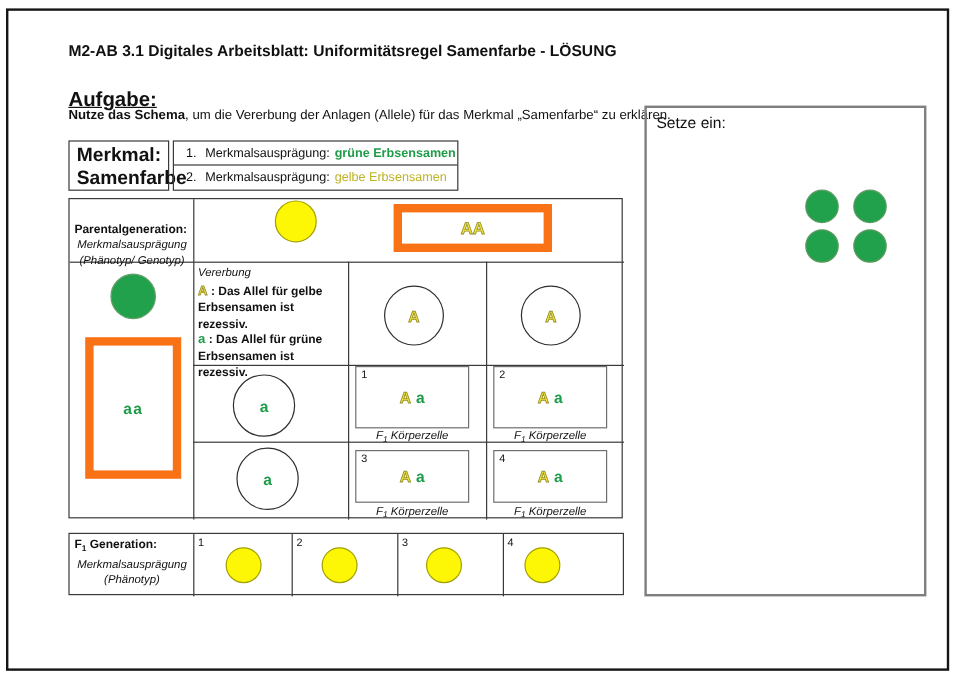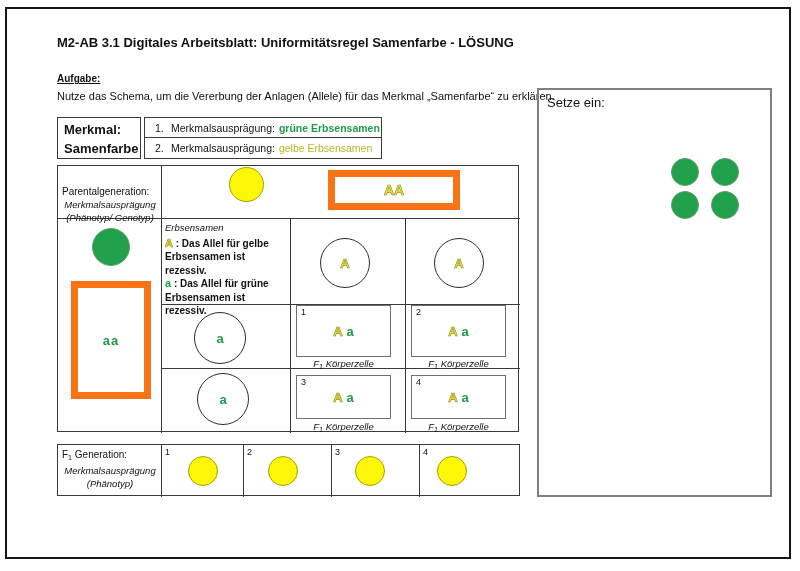--- a/index.html
+++ b/index.html
@@ -3,28 +3,28 @@
 <meta charset="utf-8">
 <style>
   * { margin:0; padding:0; box-sizing:border-box; }
   body { background:#fff; }
   .page { position:relative; width:800px; height:571px; background:#fff;
           font-family:"Liberation Sans", sans-serif; color:#111; overflow:hidden; }
   .frame { position:absolute; left:5px; top:7px; width:786px; height:552px; border:2px solid #151515; }
   .abs { position:absolute; }
 
   .title { left:57px; top:35px; font-size:13px; font-weight:bold; }
-  .task-label { left:57px; top:73px; font-size:10px; font-weight:bold; text-decoration:underline; }
+  .task-label { left:57px; top:73px; font-size:17px; font-weight:bold; text-decoration:underline; }
   .task-text { left:57px; top:90px; font-size:11px; }
-  .bold { font-weight:normal; }
+  .bold { font-weight:bold; }
   .italic { font-style:italic;text-align:center; }
 
   
   .merkmal-left { left:57px; top:117px; width:84px; height:42px; border:1px solid #3a3a3a;
-                  font-size:13px; font-weight:bold; line-height:19px; padding:2px 0 0 6px; }
+                  font-size:16px; font-weight:bold; line-height:19px; padding:2px 0 0 6px; }
   .merkmal-right { left:144px; top:117px; width:238px; height:42px; border:1px solid #3a3a3a; }
   .merkmal-row { display:flex; align-items:center; height:20px; font-size:10.5px; padding-left:10px; }
   .merkmal-row.first { border-bottom:1px solid #3a3a3a; }
   .merkmal-row .num { width:16px; }
   .val-green { font-weight:bold; color:#1f9c49; margin-left:4px; }
   .val-yellow { font-weight:normal; color:#bdb327; margin-left:4px; }
 
   
   .schema { left:57px; top:165px; width:462px; height:267px; border:1px solid #3a3a3a; }
   .line { position:absolute; background:#3a3a3a; }
@@ -120,21 +120,21 @@
     <div class="abs gbox" style="left:270px;top:4px;width:132px;height:40px;font-size:14px;">
       <span class="letter-y">AA</span>
     </div>
 
     <div class="abs pea green" style="left:34px;top:62px;width:38px;height:38px;"></div>
     <div class="abs gbox" style="left:13px;top:115px;width:80px;height:118px;font-size:13px;letter-spacing:1px;">
       <span class="letter-g">aa</span>
     </div>
 
     <div class="abs keim">
-      <div class="head">Erbsensamen</div>
+      <div class="head">Vererbung</div>
       <div><span class="letter-y">A</span> <span>: Das Allel für gelbe Erbsensamen ist rezessiv.</span></div>
       <div><span class="letter-g">a</span> <span>: Das Allel für grüne Erbsensamen ist rezessiv.</span></div>
     </div>
 
     <div class="abs gamete" style="left:262px;top:72px;width:50px;height:50px;">
       <span class="letter-y">A</span>
     </div>
     <div class="abs gamete" style="left:376px;top:72px;width:50px;height:50px;">
       <span class="letter-y">A</span>
     </div>

